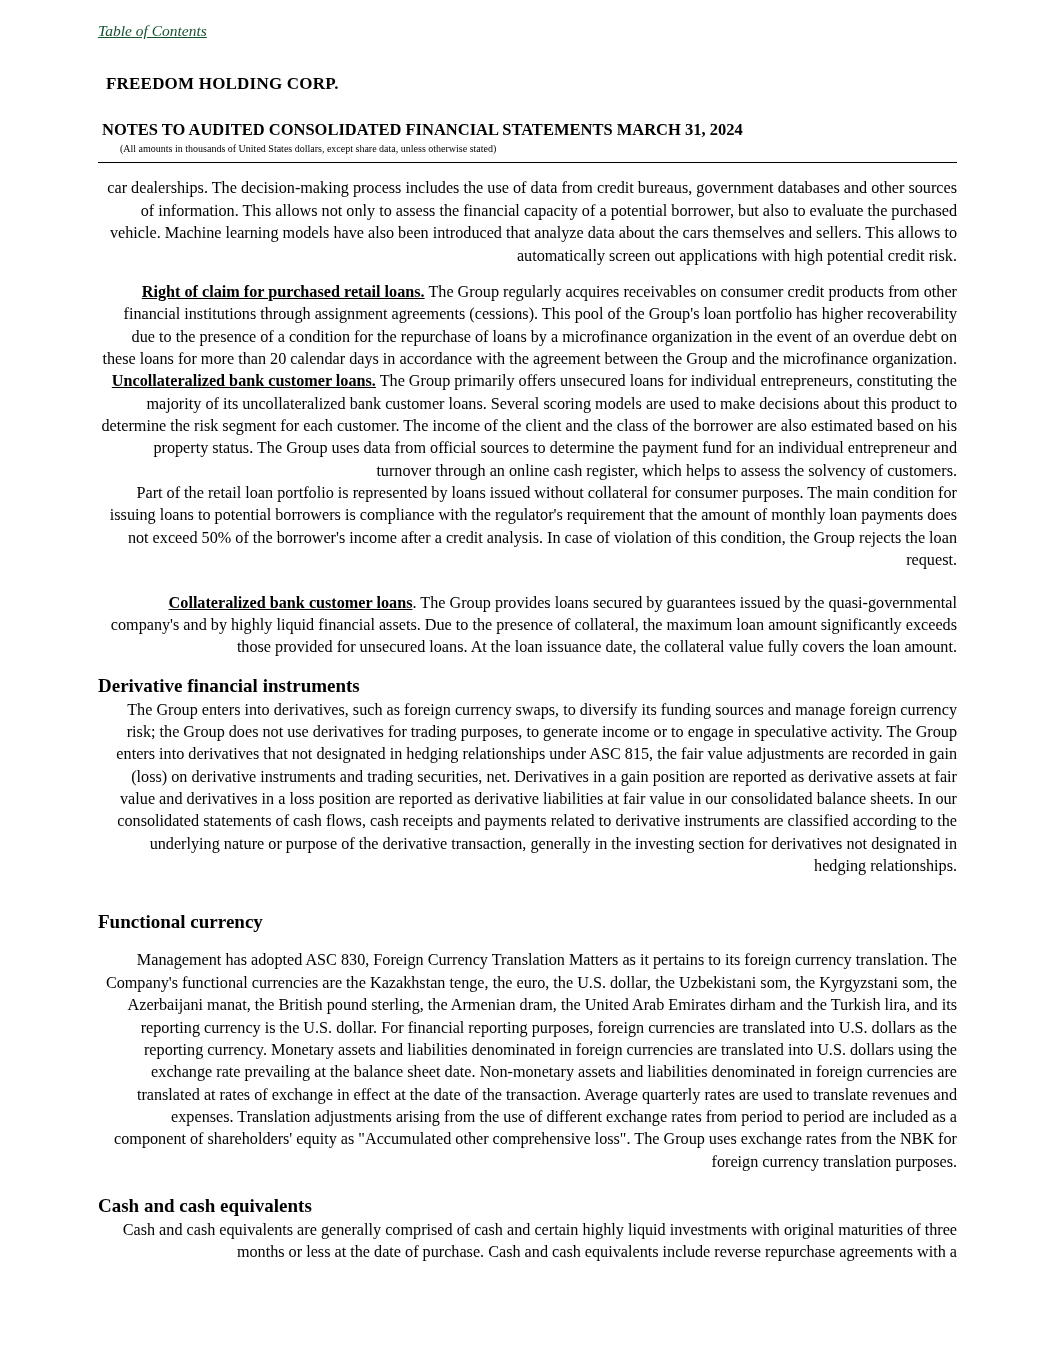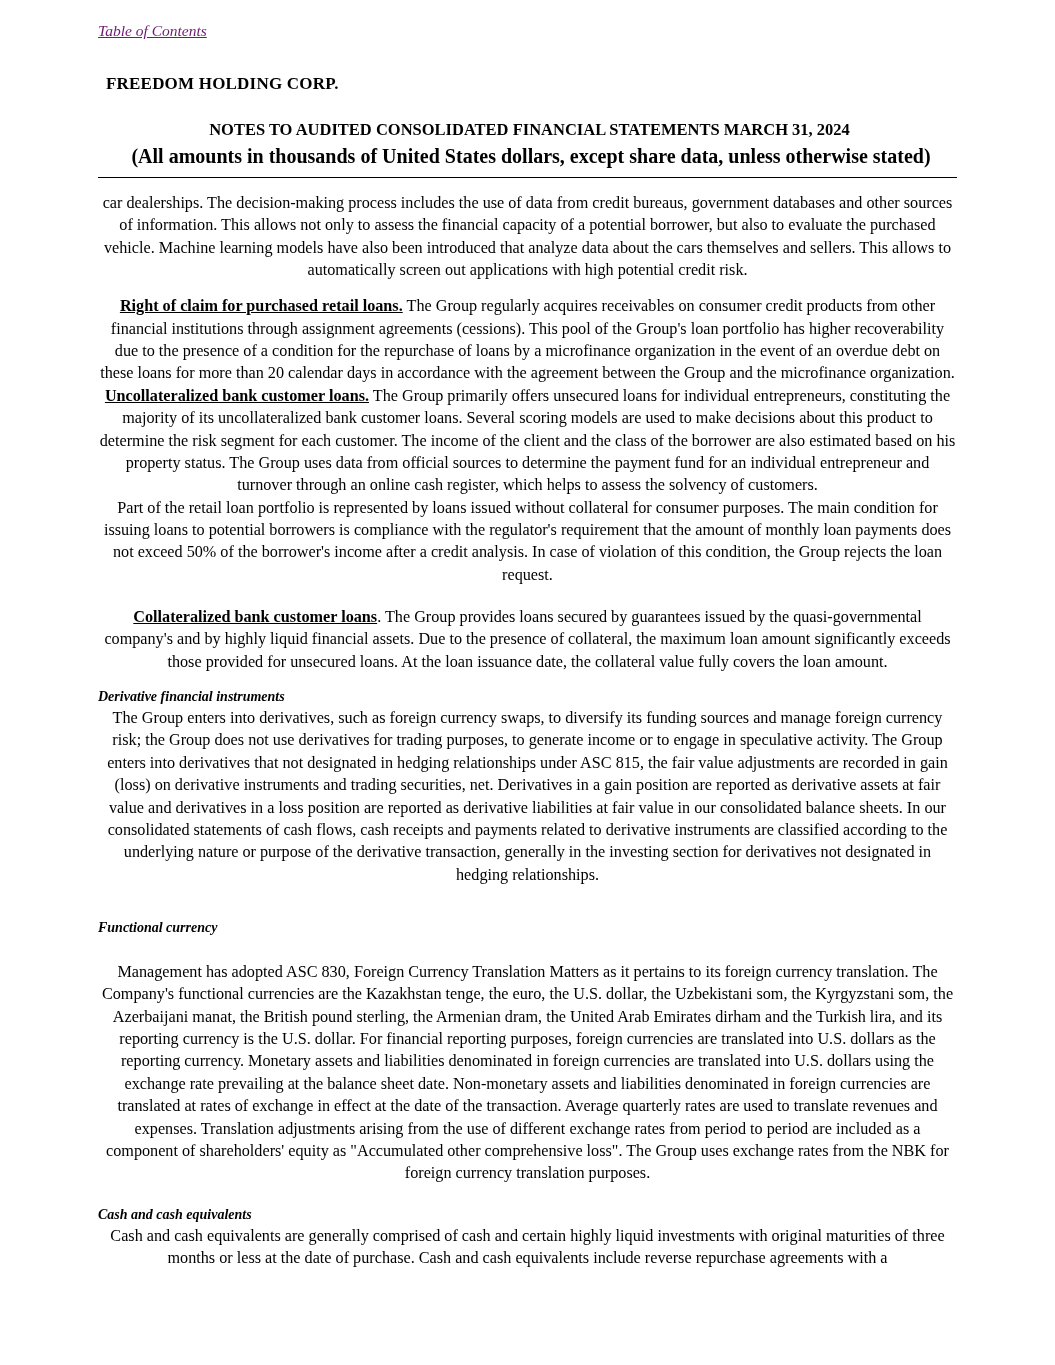--- a/index.html
+++ b/index.html
@@ -14,78 +14,77 @@
   .page {
     width: 1055px;
     min-height: 1365px;
     box-sizing: border-box;
     padding: 22px 98px 20px 98px;
     position: relative;
     background: #ffffff;
   }
   .toc-link {
     font-size: 15.5px;
-    color: #701a75;
+    color: #14532d;
     text-decoration: underline;
     font-style: italic;
     display: inline-block;
     margin-bottom: 16px;
     cursor: pointer;
   }
   .company-name {
     font-weight: bold;
     font-size: 17px;
     margin-top: 18px;
     margin-bottom: 0;
     padding-left: 8px;
     letter-spacing: 0.2px;
   }
   .notes-head {
     margin-top: 24px;
     padding-left: 4px;
-    text-align: center;
   }
   .notes-line1 {
     font-weight: bold;
     font-size: 16.5px;
     line-height: 1.45;
   }
   .notes-line2 {
-    font-weight: bold;
-    font-size: 20px;
+    font-weight: normal;
+    font-size: 10px;
     line-height: 1.45;
     padding-left: 3px;
+    margin-left: 15px;
   }
   .rule {
     border: none;
     border-top: 1.6px solid #000;
     margin: 6px 0 14px 0;
   }
   p.body {
     font-size: 16.2px;
     line-height: 1.38;
     margin: 0 0 14px 0;
-    text-align: center;
+    text-align: right;
   }
   p.tight {
     margin-bottom: 0;
   }
   .lead {
     font-weight: bold;
     text-decoration: underline;
   }
   h3.sub {
-    font-size: 14px;
+    font-size: 19px;
     font-weight: bold;
     margin: 16px 0 2px 0;
-    font-style: italic;
   }
   h3.sub.spaced {
     margin-top: 34px;
-    margin-bottom: 25px;
+    margin-bottom: 16px;
   }
   h3.sub.spaced2 {
     margin-top: 22px;
   }
   .gap-sm { height: 6px; }
 </style>
 </head>
 <body>
 
 <div class="page">

